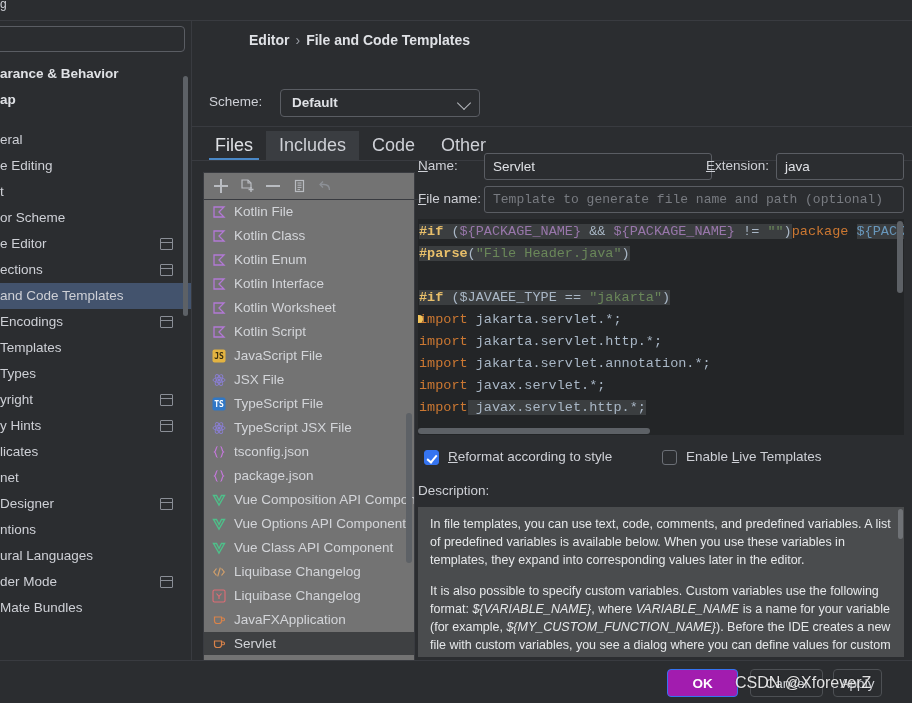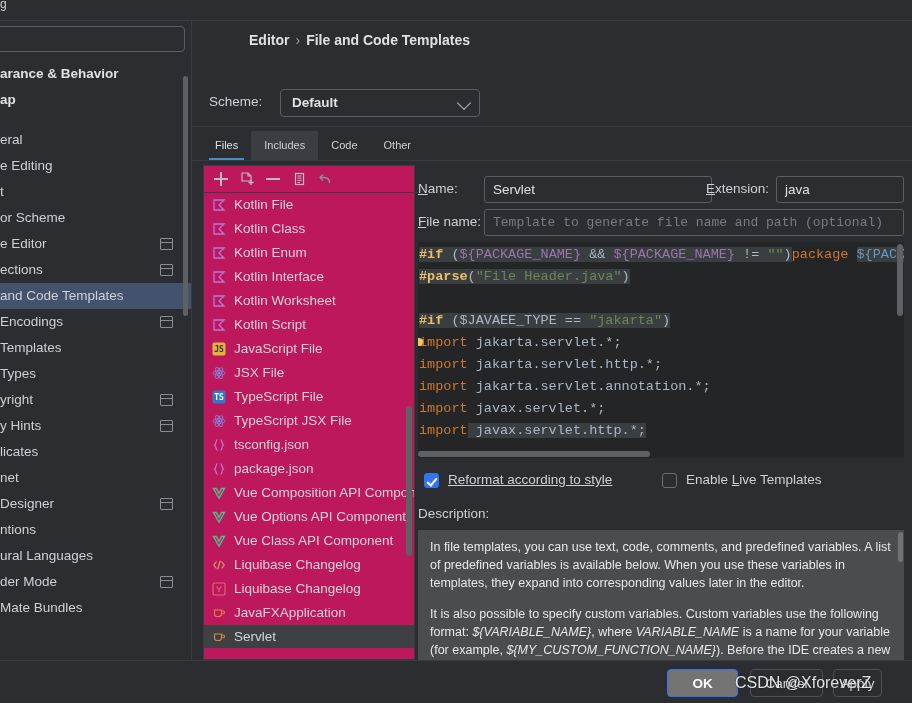--- a/index.html
+++ b/index.html
@@ -101,37 +101,37 @@
     transform: rotate(45deg);
   }
   .scheme-sep {
     position: absolute; left: 0px; top: 105px; width: 720px; height: 1px;
     background: #393b40;
   }
 
   .tabs { position: absolute; left: 10px; top: 110px; height: 29px; display: flex; }
   .tab {
     position: relative; padding: 0 13px; height: 29px; line-height: 29px;
-    font-size: 11px; color: #ced0d6; cursor: pointer; box-sizing: border-box;
+    font-size: 18px; color: #ced0d6; cursor: pointer; box-sizing: border-box;
   }
   .tab.active { color: #dfe1e5; }
   .tab.active:after {
     content: ""; position: absolute; left: 7px; right: 7px; bottom: 0; height: 2px;
     background: #4a88c7;
   }
   .tab.hover { background: #3a3d41; }
   .tabs-sep {
     position: absolute; left: 0px; top: 139px; width: 720px; height: 1px;
     background: #393b40;
   }
 
   
   .listpane {
-    position: absolute; left: 11px; top: 144px; width: 212px; height: 508px;
-    background: #be185d; border: 1px solid #393b40; box-sizing: border-box;
+    position: absolute; left: 11px; top: 151px; width: 212px; height: 508px;
+    background: #737373; border: 1px solid #393b40; box-sizing: border-box;
   }
   .list-toolbar {
     position: absolute; left: 0; top: 0; width: 210px; height: 26px;
     border-bottom: 1px solid #393b40;
     display: flex; align-items: center; gap: 4px; padding-left: 6px;
   }
   .tbtn {
     width: 22px; height: 20px; position: relative; cursor: pointer;
     color: #b5b8bd;
   }
@@ -169,21 +169,21 @@
   .list-hscroll-track {
     position: absolute; left: 0; bottom: 0; width: 210px; height: 12px;
     background: #2b2d30; border-top: 1px solid #393b40;
   }
   .list-hscroll-thumb {
     position: absolute; left: 4px; top: 3px; width: 148px; height: 6px;
     background: #5d6166; border-radius: 3px;
   }
 
   
-  .rightpane { position: absolute; left: 226px; top: 155px; width: 486px; }
+  .rightpane { position: absolute; left: 226px; top: 132px; width: 486px; }
   .fieldrow { position: relative; height: 27px; margin-bottom: 6px; }
   .flabel { position: absolute; top: 5px; font-size: 13.5px; color: #ced0d6; }
   .flabel u { text-decoration: underline; }
   .finput {
     position: absolute; height: 27px; background: #2b2d30;
     border: 1px solid #5a5d63; border-radius: 3px; box-sizing: border-box;
     font-size: 13.5px; color: #dfe1e5; padding: 0 8px; line-height: 25px;
     white-space: nowrap; overflow: hidden; cursor: text;
   }
   .finput.mono { font-family: "Liberation Mono", monospace; font-size: 13px; color: #787b81; }
@@ -249,21 +249,21 @@
   
   .bottombar {
     position: absolute; left: 0; bottom: 0; width: 912px; height: 42px;
     background: #2b2d30; border-top: 1px solid #393b40;
   }
   .btn {
     position: absolute; top: 8px; height: 28px; line-height: 28px;
     border-radius: 4px; box-sizing: border-box; text-align: center;
     font-size: 13.5px; cursor: pointer;
   }
-  .btn.primary { background: #737373; color: #ffffff; font-weight: bold; border: 1px solid #3574f0; }
+  .btn.primary { background: #a21caf; color: #ffffff; font-weight: bold; border: 1px solid #3574f0; }
   .btn.ghost { background: #2b2d30; color: #d3d5d9; border: 1px solid #4d5054; }
 
   .watermark {
     position: absolute; left: 735px; top: 674px;
     font-size: 16px; color: #f0f0f0; opacity: 0.92;
     white-space: nowrap; pointer-events: none;
     text-shadow: 0 0 2px rgba(0,0,0,0.6);
   }
 </style>
 </head>
@@ -507,21 +507,21 @@
           <div class="cl"><span class="k-dir hl">#if</span><span class="k-plain hl"> ($JAVAEE_TYPE == </span><span class="k-str hl">"jakarta"</span><span class="k-plain hl">)</span></div>
           <div class="cl"><span class="caret"></span><span class="k-txt">import</span><span class="k-plain"> jakarta.servlet.*;</span></div>
           <div class="cl"><span class="k-txt">import</span><span class="k-plain"> jakarta.servlet.http.*;</span></div>
           <div class="cl"><span class="k-txt">import</span><span class="k-plain"> jakarta.servlet.annotation.*;</span></div>
           <div class="cl"><span class="k-txt">import</span><span class="k-plain"> javax.servlet.*;</span></div>
           <div class="cl"><span class="k-txt">import</span><span class="k-plain hl"> javax.servlet.http.*;</span></div>
         </div>
 
       <div class="checkrow">
         <div class="cbox on" style="left:6px; top:1px;"></div>
-        <div class="clabel" style="left:30px;text-decoration:underline;"><u>R</u>eformat according to style</div>
+        <div class="clabel" style="left:30px;"><u>R</u>eformat according to style</div>
         <div class="cbox off" style="left:244px; top:1px;"></div>
         <div class="clabel" style="left:268px;">Enable <u>L</u>ive Templates</div>
       </div>
 
       <div class="desc-label">Description:</div>
 
       <div class="descbox">
         <div class="desc-vscroll"></div>
         <p>In file templates, you can use text, code, comments, and predefined variables. A list of predefined variables is available below. When you use these variables in templates, they expand into corresponding values later in the editor.</p>
         <p><span>It is also possible to specify custom variables. Custom variables use the following format: </span><i>${VARIABLE_NAME}</i><span>, where </span><i>VARIABLE_NAME</i><span> is a name for your variable (for example, </span><i>${MY_CUSTOM_FUNCTION_NAME}</i><span>). Before the IDE creates a new file with custom variables, you see a dialog where you can define values for custom variables in the template.</span></p>

